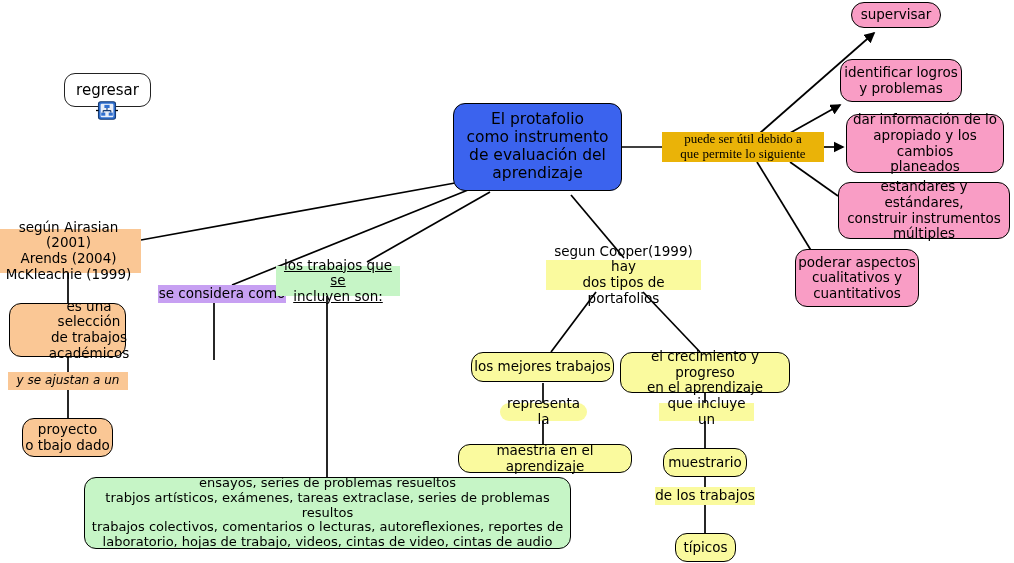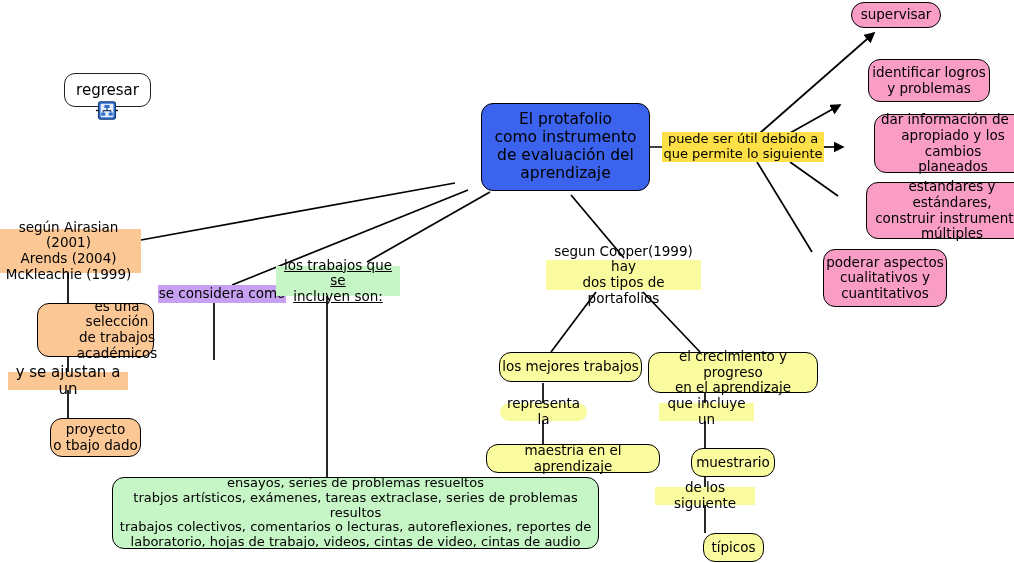--- a/index.html
+++ b/index.html
@@ -12,39 +12,39 @@
   svg#edges{position:absolute;left:0;top:0;width:1014px;height:563px;pointer-events:none;}
 
   .node{
     position:absolute;box-sizing:border-box;
     border:1.6px solid #000;
     display:flex;align-items:center;justify-content:center;
     text-align:center;line-height:1.15;
     color:#000;white-space:pre-line;
     z-index:3;
   }
-  .rounded{border-radius:12px;margin-left:28px;}
+  .rounded{border-radius:12px;}
   .pill{border-radius:13px;}
 
   
   .label{
     position:absolute;box-sizing:border-box;border:none;
     display:flex;align-items:center;justify-content:center;
     text-align:center;line-height:1.15;white-space:pre-line;
     color:#000;z-index:4;
   }
 
   .c-blue{background:#3B63EE;color:#000;}
   .c-pink{background:#F99DC5;}
   .c-orange{background:#FAC795;}
   .c-yellow{background:#FAFA9E;}
   .c-green{background:#C6F5C6;}
   .c-purple{background:#C7A0F2;}
 
-  .lbl-pink{background:#fde047;}
+  .lbl-pink{background:#eab308;font-family:Liberation Serif, serif;}
   .lbl-orange{background:#FAC795;}
   .lbl-yellow{background:#FAFA9E;}
   .lbl-green{background:#C6F5C6;text-decoration:underline;}
   .lbl-purple{background:#C7A0F2;}
 
   #regresar-box{
     position:absolute;left:64px;top:73px;width:85px;height:32px;
     background:#fff;border:1.4px solid #222;border-radius:11px;
     display:flex;align-items:center;justify-content:center;
     font-size:15px;color:#000;z-index:5;
@@ -156,21 +156,21 @@
 cuantitativos</div>
 
   <div class="label lbl-orange" style="left:-4px;top:229px;width:145px;height:44px;font-size:13.5px;">según Airasian (2001)
 Arends (2004)
 McKleachie (1999)</div>
 
   <div class="node rounded c-orange" style="left:9px;top:303px;width:117px;height:54px;font-size:13.5px;padding-left:43px;">es  una selección
 de trabajos
 académicos</div>
 
-  <div class="label lbl-orange" style="left:8px;top:372px;width:120px;height:18px;font-size:15px;">y se ajustan a un</div>
+  <div class="label lbl-orange" style="left:8px;top:372px;width:120px;height:18px;font-size:12px;font-style:italic;">y se ajustan a un</div>
 
   <div class="node rounded c-orange" style="left:22px;top:418px;width:91px;height:39px;font-size:13.5px;">proyecto
 o tbajo dado</div>
 
   <div class="label lbl-purple" style="left:158px;top:285px;width:128px;height:18px;font-size:13.5px;">se considera como</div>
 
 
   <div class="label lbl-green" style="left:276px;top:266px;width:124px;height:30px;font-size:13.5px;">los trabajos que se
 incluyen son:</div>
 
@@ -188,17 +188,17 @@
 en el aprendizaje</div>
 
   <div class="label lbl-yellow" style="left:500px;top:403px;width:87px;height:18px;font-size:13.5px;border-radius:9px;">representa la</div>
 
   <div class="node rounded c-yellow" style="left:458px;top:444px;width:174px;height:29px;font-size:13.5px;">maestria en el aprendizaje</div>
 
   <div class="label lbl-yellow" style="left:659px;top:403px;width:95px;height:18px;font-size:13.5px;">que incluye un</div>
 
   <div class="node rounded c-yellow" style="left:663px;top:448px;width:84px;height:29px;font-size:13.5px;">muestrario</div>
 
-  <div class="label lbl-yellow" style="left:655px;top:487px;width:100px;height:18px;font-size:13.5px;">de los siguiente</div>
+  <div class="label lbl-yellow" style="left:655px;top:487px;width:100px;height:18px;font-size:13.5px;">de los trabajos</div>
 
   <div class="node rounded c-yellow" style="left:675px;top:533px;width:61px;height:29px;font-size:13.5px;">típicos</div>
 
 </div>
 
 </body></html>

